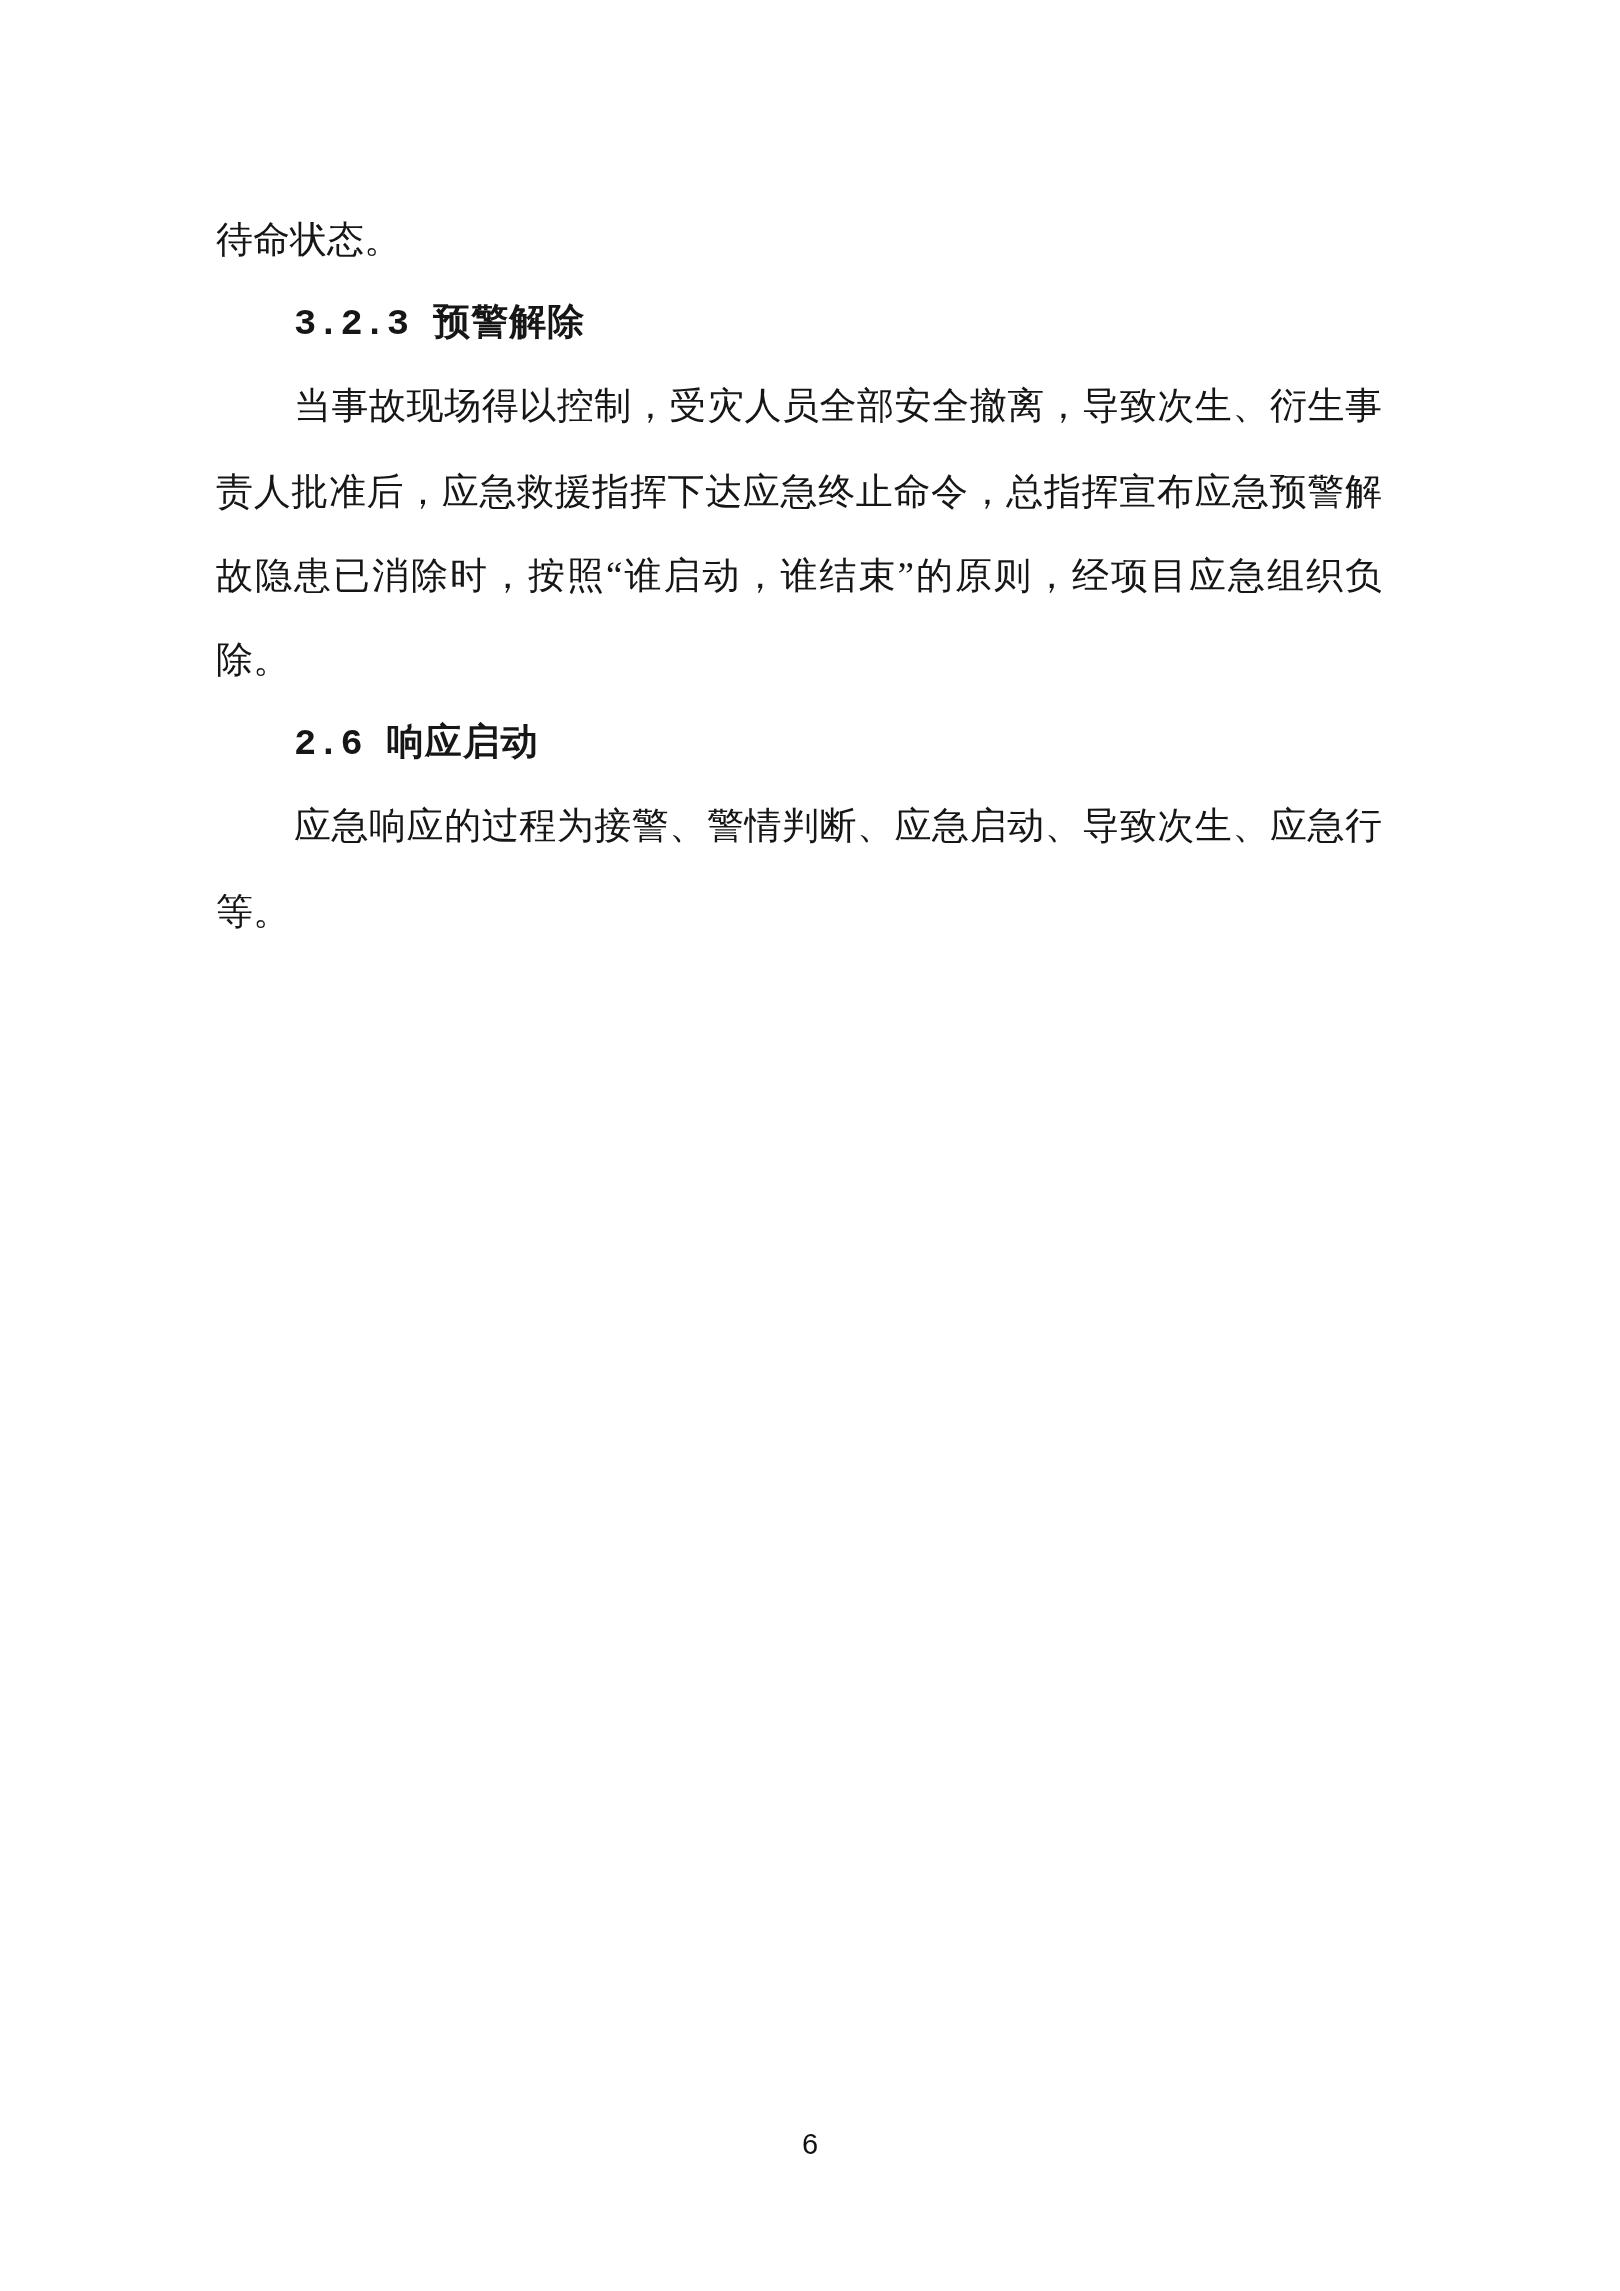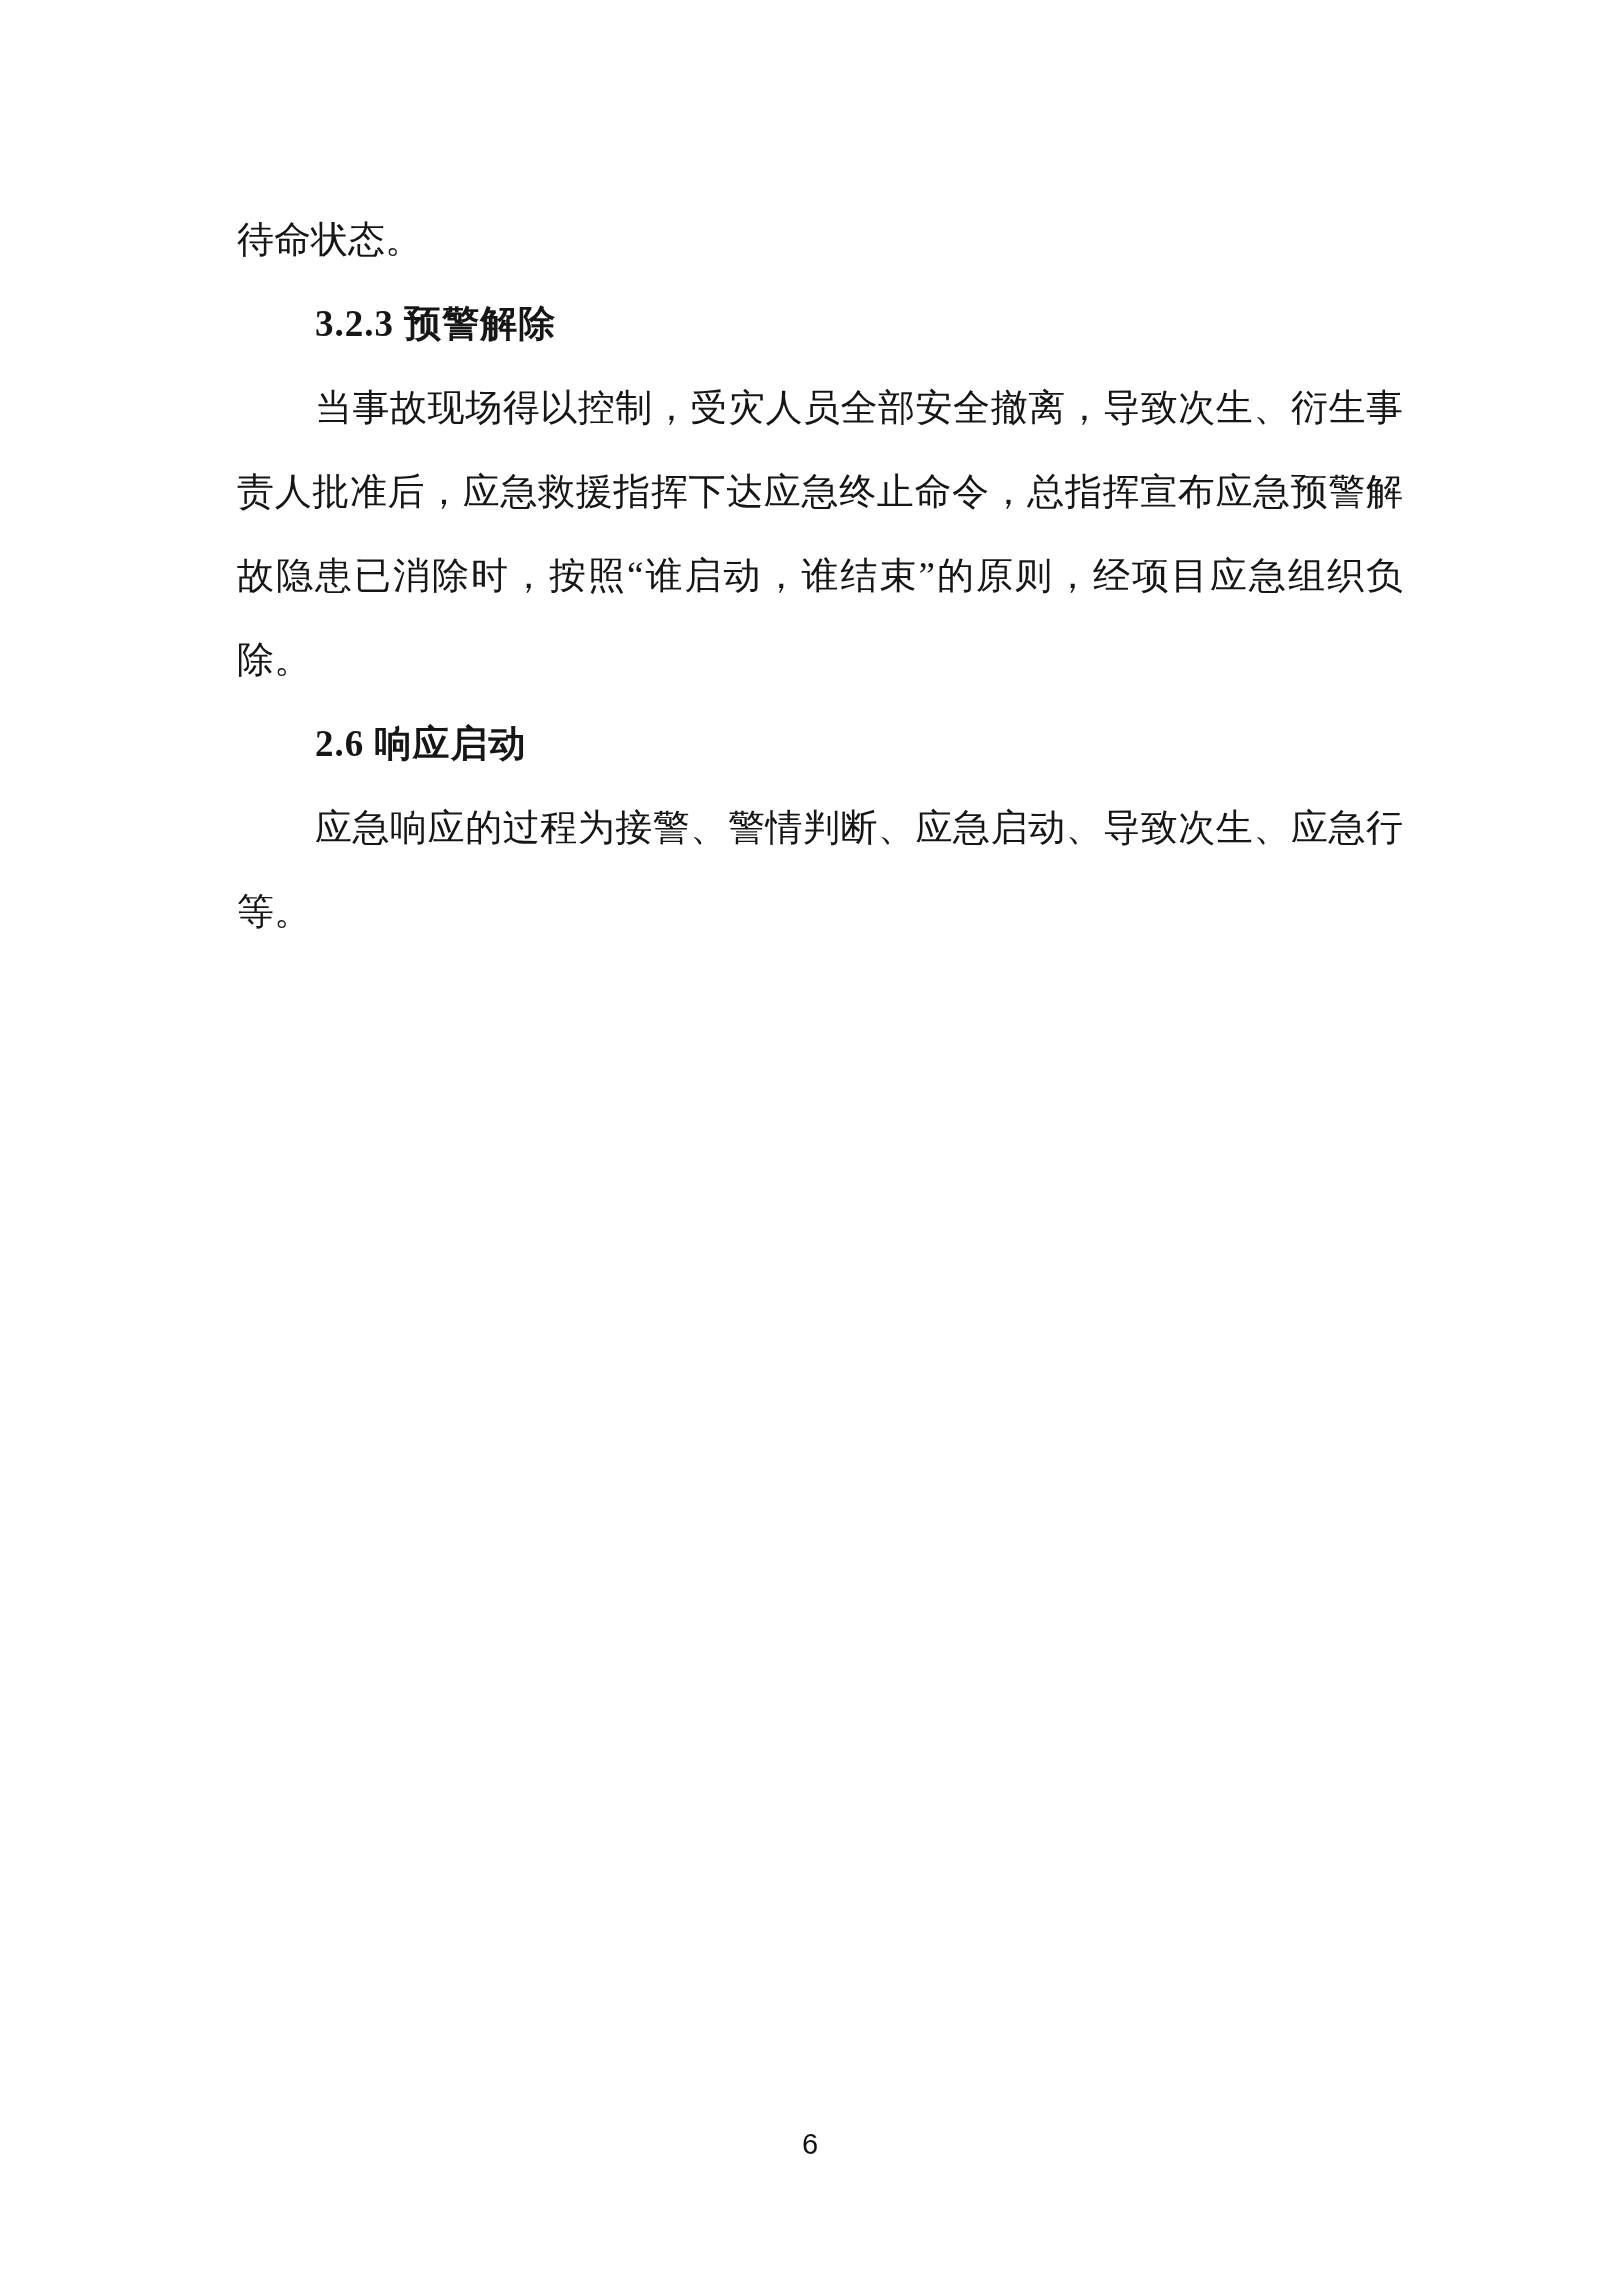--- a/index.html
+++ b/index.html
@@ -15,35 +15,35 @@
     background: #ffffff;
     color: #161616;
     font-family: "Liberation Serif", "DejaVu Serif", serif;
     overflow: hidden;
   }
   .text-column {
     position: absolute;
     left: 216px;
     top: 198px;
     width: 1166px;
-    margin-left: 21px;
   }
   .line {
     font-size: 37px;
     line-height: 84px;
     height: 84px;
     white-space: normal;
     text-align: left;
   }
   .line.justify {
     text-align: justify;
     text-align-last: justify;
   }
   .line.indent {
     text-indent: 78px;
+    font-family: Liberation Mono, monospace;
   }
   .line.heading {
     font-weight: bold;
     letter-spacing: 1px;
   }
   .page-number {
     position: absolute;
     top: 2125px;
     left: 0;
     width: 100%;

